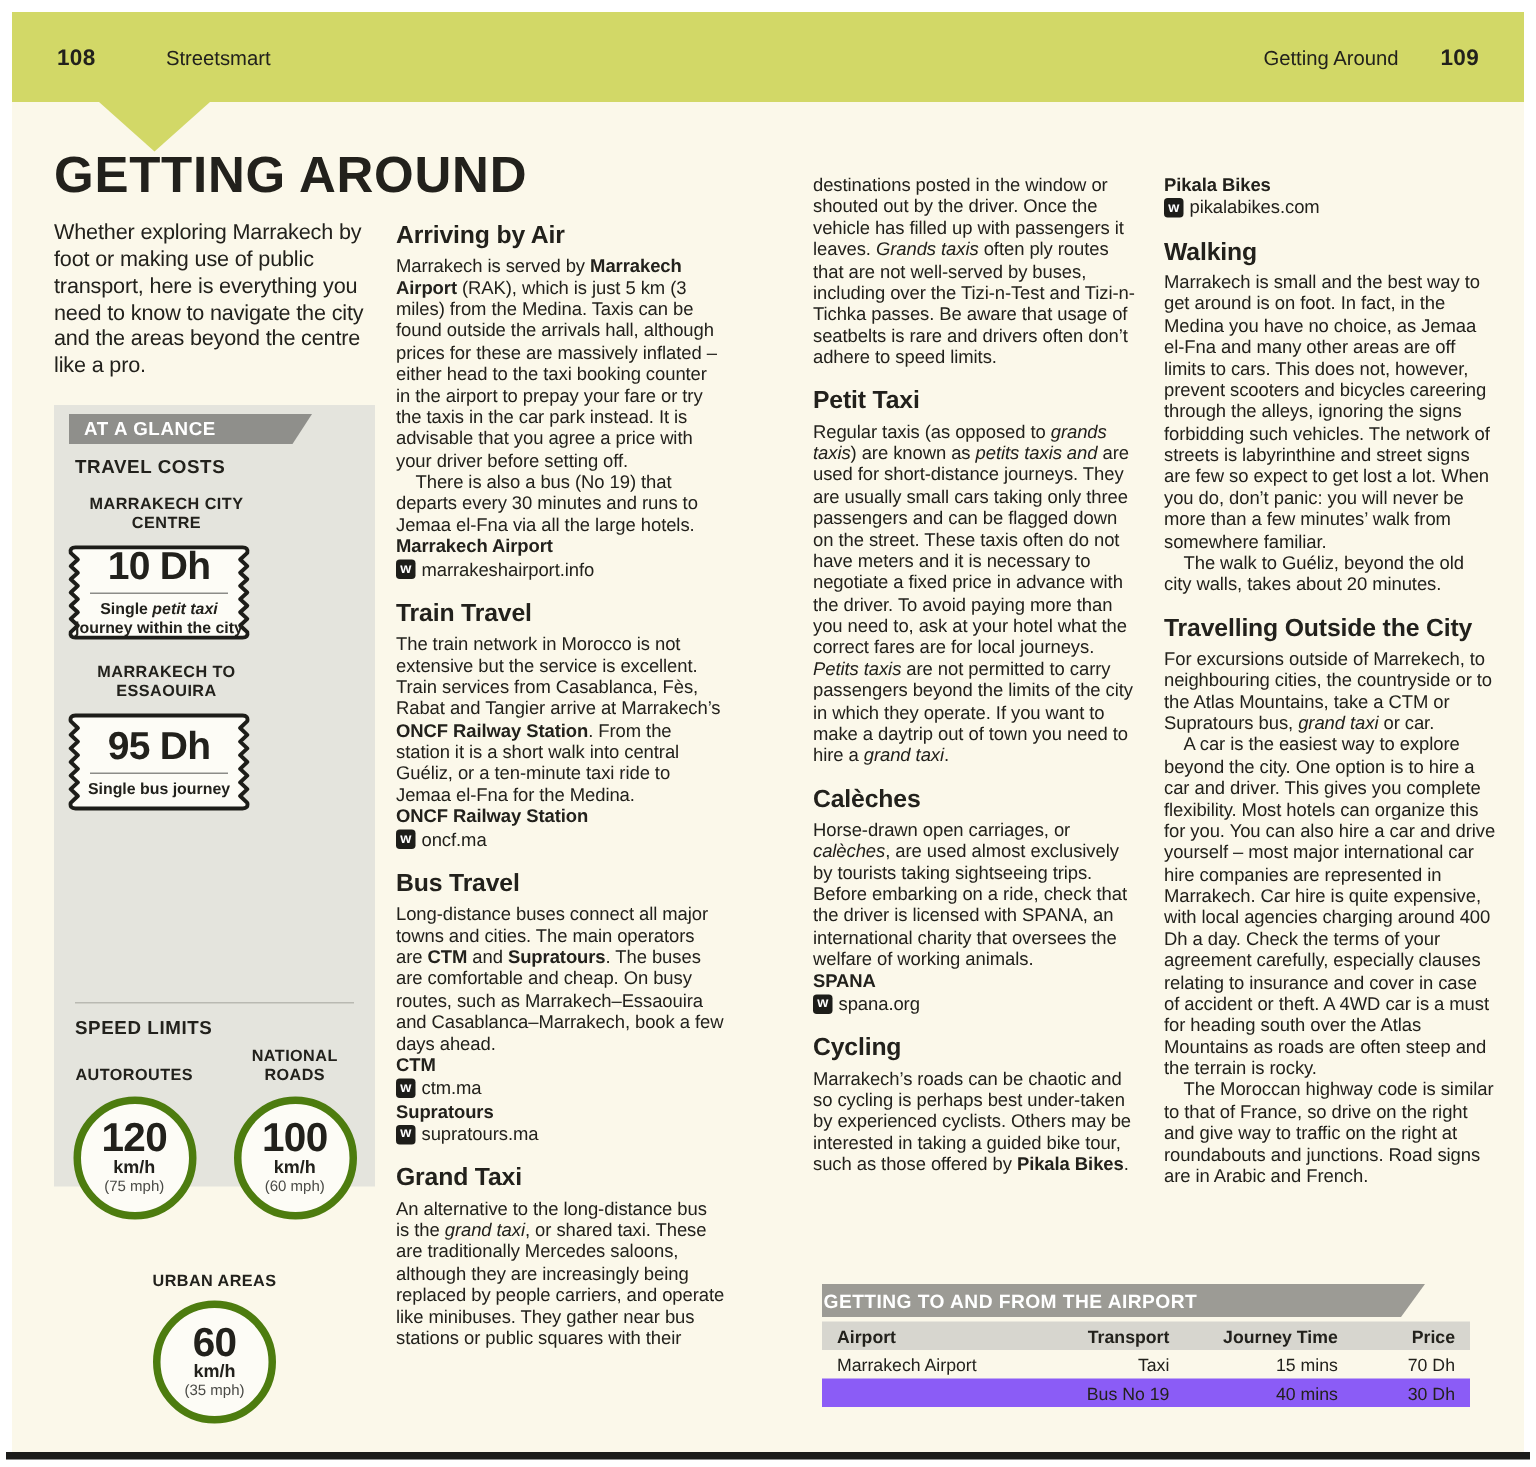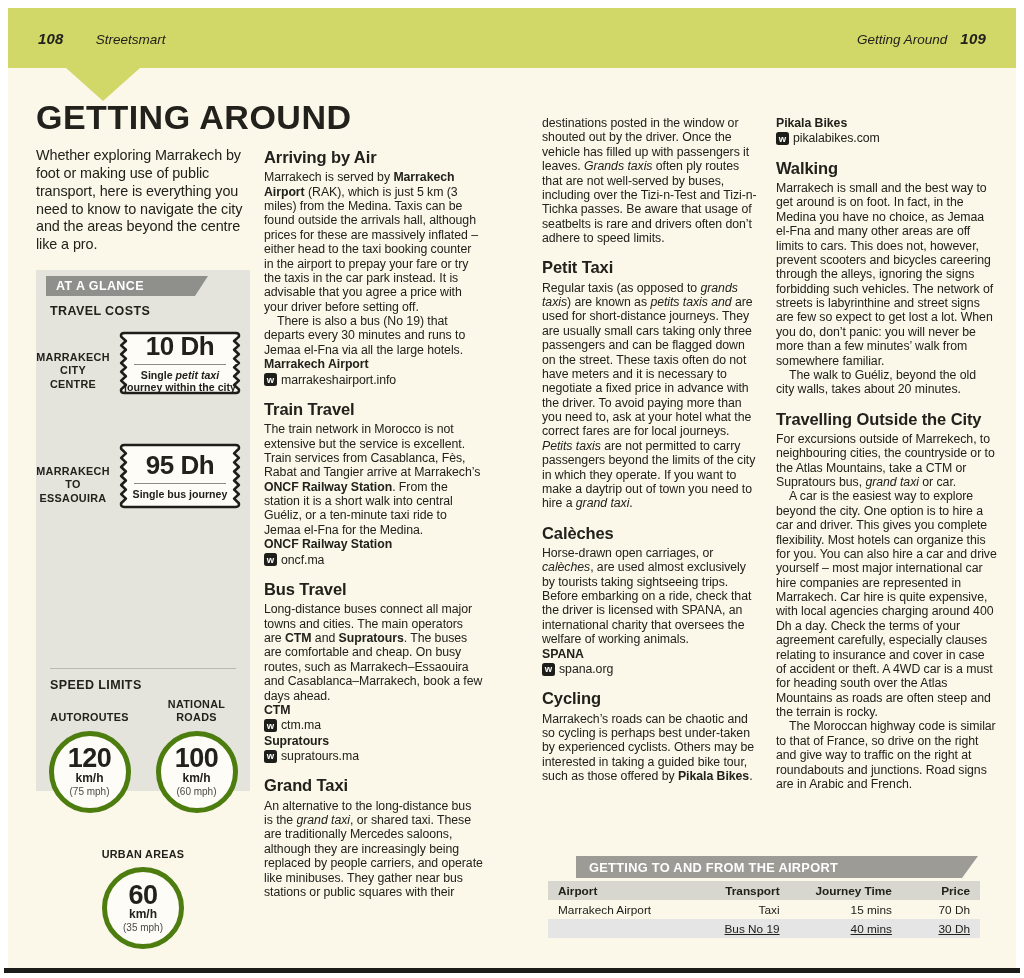--- a/index.html
+++ b/index.html
@@ -1,33 +1,33 @@
 <!DOCTYPE html>
 <html><head>
 <meta charset="utf-8">
 <style>
   html,body{margin:0;padding:0;}
   body{width:1024px;height:978px;background:#ffffff;font-family:"Liberation Sans",sans-serif;color:#22211c;}
   .sheet{position:relative;width:1024px;height:978px;background:#ffffff;overflow:hidden;}
   .paper{position:absolute;left:8px;top:8px;width:1008px;height:960px;background:#fbf8ea;}
   
   .topbar{position:absolute;left:8px;top:8px;width:1008px;height:60px;background:#d2d867;display:flex;align-items:center;justify-content:space-between;padding:0 30px;box-sizing:border-box;}
-  .topbar .grp{display:flex;align-items:baseline;gap:13px;font-style:italic;}
+  .topbar .grp{display:flex;align-items:baseline;gap:28px;}
   .pagenum{font-weight:bold;font-size:15px;letter-spacing:.2px;}
   .seclabel{font-size:13.5px;margin-left:19px;}
   .tri{position:absolute;left:66px;top:68px;width:0;height:0;border-left:37px solid transparent;border-right:37px solid transparent;border-top:33px solid #d2d867;}
   
   .title{position:absolute;left:36px;top:98px;font-size:34px;font-weight:bold;letter-spacing:.5px;color:#22211c;}
   .intro{position:absolute;left:36px;top:147px;width:218px;font-size:14.4px;line-height:1.24;letter-spacing:-0.1px;}
   
   .panel{position:absolute;left:36px;top:270px;width:214px;height:521px;background:#e4e4dd;}
   .glance-banner{position:absolute;left:10px;top:6px;width:162px;height:20px;background:#8f8f8b;color:#fff;font-weight:bold;font-size:12.5px;letter-spacing:.4px;display:flex;align-items:center;padding-left:10px;box-sizing:border-box;clip-path:polygon(0 0,100% 0,calc(100% - 13px) 100%,0 100%);}
   .subhead{font-weight:bold;font-size:12.5px;letter-spacing:.4px;}
   .costs-title{position:absolute;left:14px;top:34px;text-align:center;}
-  .ticketblock{position:absolute;left:0;width:214px;display:flex;flex-direction:row;align-items:flex-end;}
+  .ticketblock{position:absolute;left:0;width:214px;display:flex;flex-direction:column;align-items:flex-start;}
   .tlabel{font-weight:bold;font-size:10.8px;letter-spacing:.3px;text-align:center;width:150px;line-height:1.25;margin-bottom:5px;}
   .ticket{position:relative;width:140px;}
   .ticket svg{display:block;width:140px;}
   .tinner{position:absolute;left:12px;right:12px;top:6px;bottom:6px;display:flex;flex-direction:column;align-items:center;justify-content:center;}
   .tprice{font-weight:bold;font-size:26px;letter-spacing:-.5px;line-height:1;}
   .tsep{width:92px;border-top:1px solid #8c8c88;margin:5px 0 4px;}
   .tdesc{font-weight:bold;font-size:10.6px;text-align:center;line-height:1.18;}
   .divider{position:absolute;left:14px;top:398px;width:186px;border-top:1px solid #b9b9b2;}
   .speed-title{position:absolute;left:14px;top:408px;}
   .speedrow{position:absolute;left:0;top:428px;width:214px;display:flex;justify-content:space-around;}
@@ -46,26 +46,26 @@
   .sec-h{font-weight:bold;font-size:16.5px;letter-spacing:-.1px;margin:13px 0 3px;}
   .sec-h.first{margin-top:0;}
   .p{margin:0;}
   .ind{text-indent:13px;}
   .dirname{font-weight:bold;}
   .dirline{display:flex;align-items:center;gap:4px;margin:1px 0;}
   .wicon{display:inline-flex;align-items:center;justify-content:center;width:13px;height:13px;background:#1d1d19;color:#fff;border-radius:2.5px;font-weight:bold;font-size:9.5px;line-height:1;flex:none;}
   b{font-weight:bold;} i{font-style:italic;}
   
   .airtable{position:absolute;left:548px;top:856px;width:432px;}
-  .table-banner{width:402px;height:22px;background:#9c9b95;color:#fff;font-weight:bold;font-size:12.8px;letter-spacing:.3px;display:flex;align-items:center;padding-left:13px;box-sizing:border-box;clip-path:polygon(0 0,100% 0,calc(100% - 16px) 100%,0 100%);margin-bottom:3px;margin-left:28px;}
+  .table-banner{width:402px;height:22px;background:#9c9b95;color:#fff;font-weight:bold;font-size:12.8px;letter-spacing:.3px;display:flex;align-items:center;padding-left:1px;box-sizing:border-box;clip-path:polygon(0 0,100% 0,calc(100% - 16px) 100%,0 100%);margin-bottom:3px;}
   table.air{width:432px;border-collapse:collapse;font-size:11.8px;}
   table.air th,table.air td{padding:2px 6px;height:15px;font-weight:normal;}
   table.air th{font-weight:bold;}
   .thead-row{background:#d7d6cf;}
-  .row-alt{background:#e5e5e5;text-decoration:underline;}
+  .row-alt{background:#8b5cf6;}
   .c1{text-align:left;width:30%;padding-left:10px !important;}
   .c2{text-align:right;width:25%;}
   .c3{text-align:right;width:26%;}
   .c4{text-align:right;width:19%;padding-right:10px !important;}
   
   .bottom-edge{position:absolute;left:4px;top:968px;width:1016px;height:5px;background:#1c1c1a;}
 </style>
 </head>
 <body>
 

